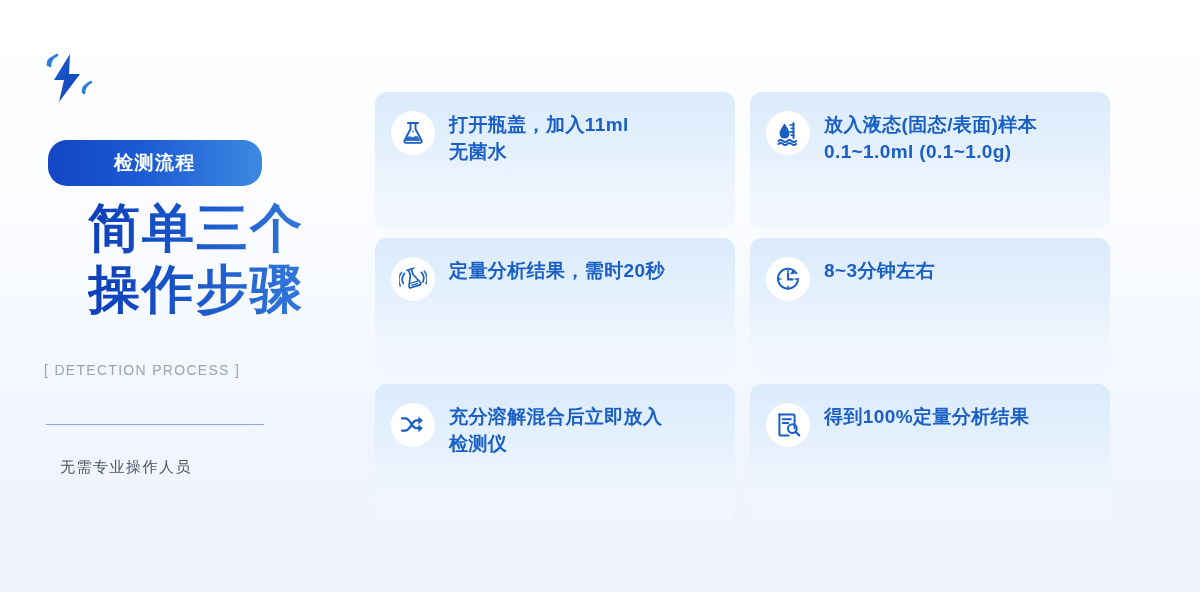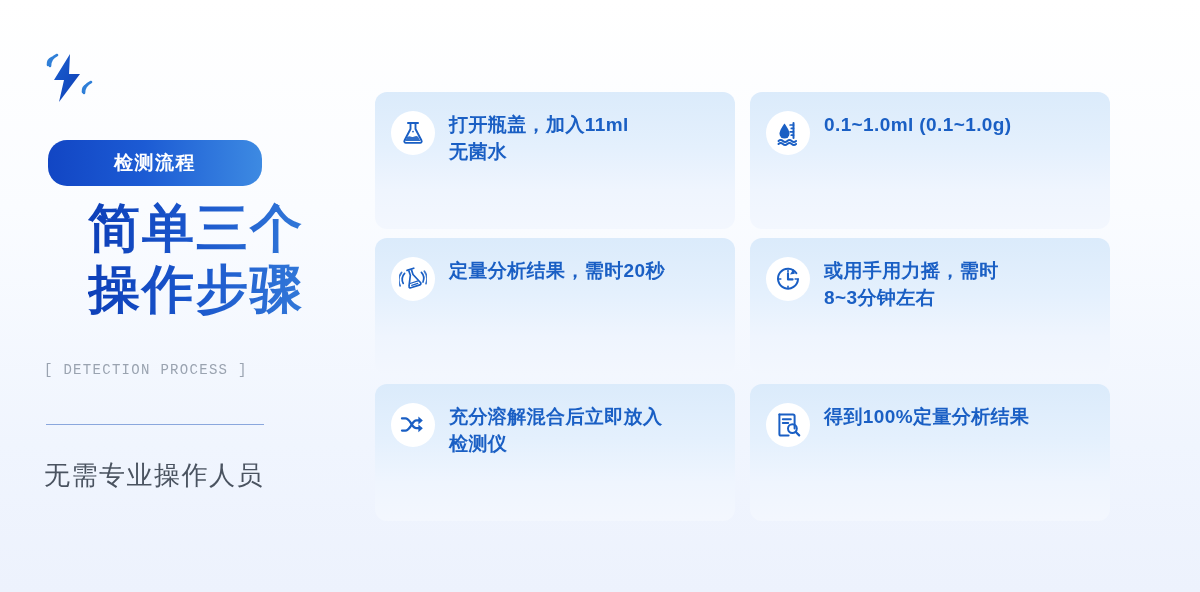--- a/index.html
+++ b/index.html
@@ -36,29 +36,28 @@
     background:linear-gradient(90deg,#0d3fb8 0%,#1a56cc 40%,#3a84dd 100%);
     -webkit-background-clip:text; background-clip:text;
     -webkit-text-fill-color:transparent; color:transparent;
     white-space:nowrap;
     margin-left:44px;
   }
   .eyebrow{
     position:absolute; left:44px; top:362px;
     font-size:14px; letter-spacing:1.3px; color:#9aa3b0; font-weight:400;
     white-space:nowrap;
-    font-family:Liberation Mono, monospace;
   }
   .divider{
     position:absolute; left:46px; top:424px; width:218px; height:1px;
     background:#8aa7dd;
   }
   .footnote{
-    position:absolute; left:44px; top:458px;
-    font-size:26px; color:#4a5360; letter-spacing:1.5px; white-space:nowrap;
+    position:absolute; left:60px; top:458px;
+    font-size:15px; color:#4a5360; letter-spacing:1.5px; white-space:nowrap;
   }
 
   
   .cards{
     position:absolute; left:375px; top:92px;
     width:735px; height:430px;
     display:grid;
     grid-template-columns:360px 360px;
     grid-template-rows:137px 137px 137px;
     column-gap:15px; row-gap:9px;
@@ -145,20 +144,21 @@
       <span class="icon-circle">
         <svg width="26" height="26" viewBox="0 0 26 26">
           <path d="M9.5 3.5 C9.5 3.5 4.5 10 4.5 13.6 a5 5 0 0 0 10 0 C14.5 10 9.5 3.5 9.5 3.5 Z" fill="#1a5fc4"></path>
           <path d="M18.5 3 v15" stroke="#1a5fc4" stroke-width="2" stroke-linecap="round" fill="none"></path>
           <path d="M18.5 5 h-3.4 M18.5 8.4 h-2.2 M18.5 11.8 h-3.4 M18.5 15.2 h-2.2" stroke="#1a5fc4" stroke-width="1.7" stroke-linecap="round" fill="none"></path>
           <path d="M3.5 21 q2.2 -2 4.4 0 t4.4 0 t4.4 0 t4.4 0" stroke="#1a5fc4" stroke-width="1.9" fill="none" stroke-linecap="round"></path>
           <path d="M3.5 24 q2.2 -2 4.4 0 t4.4 0 t4.4 0 t4.4 0" stroke="#1a5fc4" stroke-width="1.9" fill="none" stroke-linecap="round"></path>
         </svg>
       </span>
       <div class="card-text">
+        <div>放入液态(固态/表面)样本</div>
         <div>0.1~1.0ml (0.1~1.0g)</div>
       </div>
     </div>
   </div>
 
   <div class="card">
     <div class="card-inner">
       <span class="icon-circle">
         <svg width="28" height="28" viewBox="0 0 28 28">
           <g transform="rotate(-18 14 14)">
@@ -182,21 +182,20 @@
     <div class="card-inner">
       <span class="icon-circle">
         <svg width="28" height="28" viewBox="0 0 28 28">
           <path d="M22.4 8.2 A10 10 0 1 0 24 14" stroke="#1a5fc4" stroke-width="2" fill="none" stroke-linecap="round"></path>
           <path d="M19.4 4 l1.4 4.8 l-4.8 0.6 Z" fill="#1a5fc4"></path>
           <path d="M14 8.4 v6 h4.6" stroke="#1a5fc4" stroke-width="2.1" fill="none" stroke-linecap="round" stroke-linejoin="round"></path>
           <path d="M14 5.4 v1.4 M14 21.2 v1.4 M5.4 14 h1.4 M21.2 14 h1.4" stroke="#1a5fc4" stroke-width="1.6" stroke-linecap="round"></path>
         </svg>
       </span>
       <div class="card-text">
-        <div>或用手用力摇，需时</div>
         <div>8~3分钟左右</div>
       </div>
     </div>
   </div>
 
   <div class="card">
     <div class="card-inner">
       <span class="icon-circle">
         <svg width="28" height="28" viewBox="0 0 28 28">
           <path d="M3 7.4 h3.4 c2.4 0 3.6 1.8 5.2 4.2 c1.8 2.8 3 5.6 5.8 5.6 h4" stroke="#1a5fc4" stroke-width="2.3" fill="none" stroke-linecap="round"></path>

